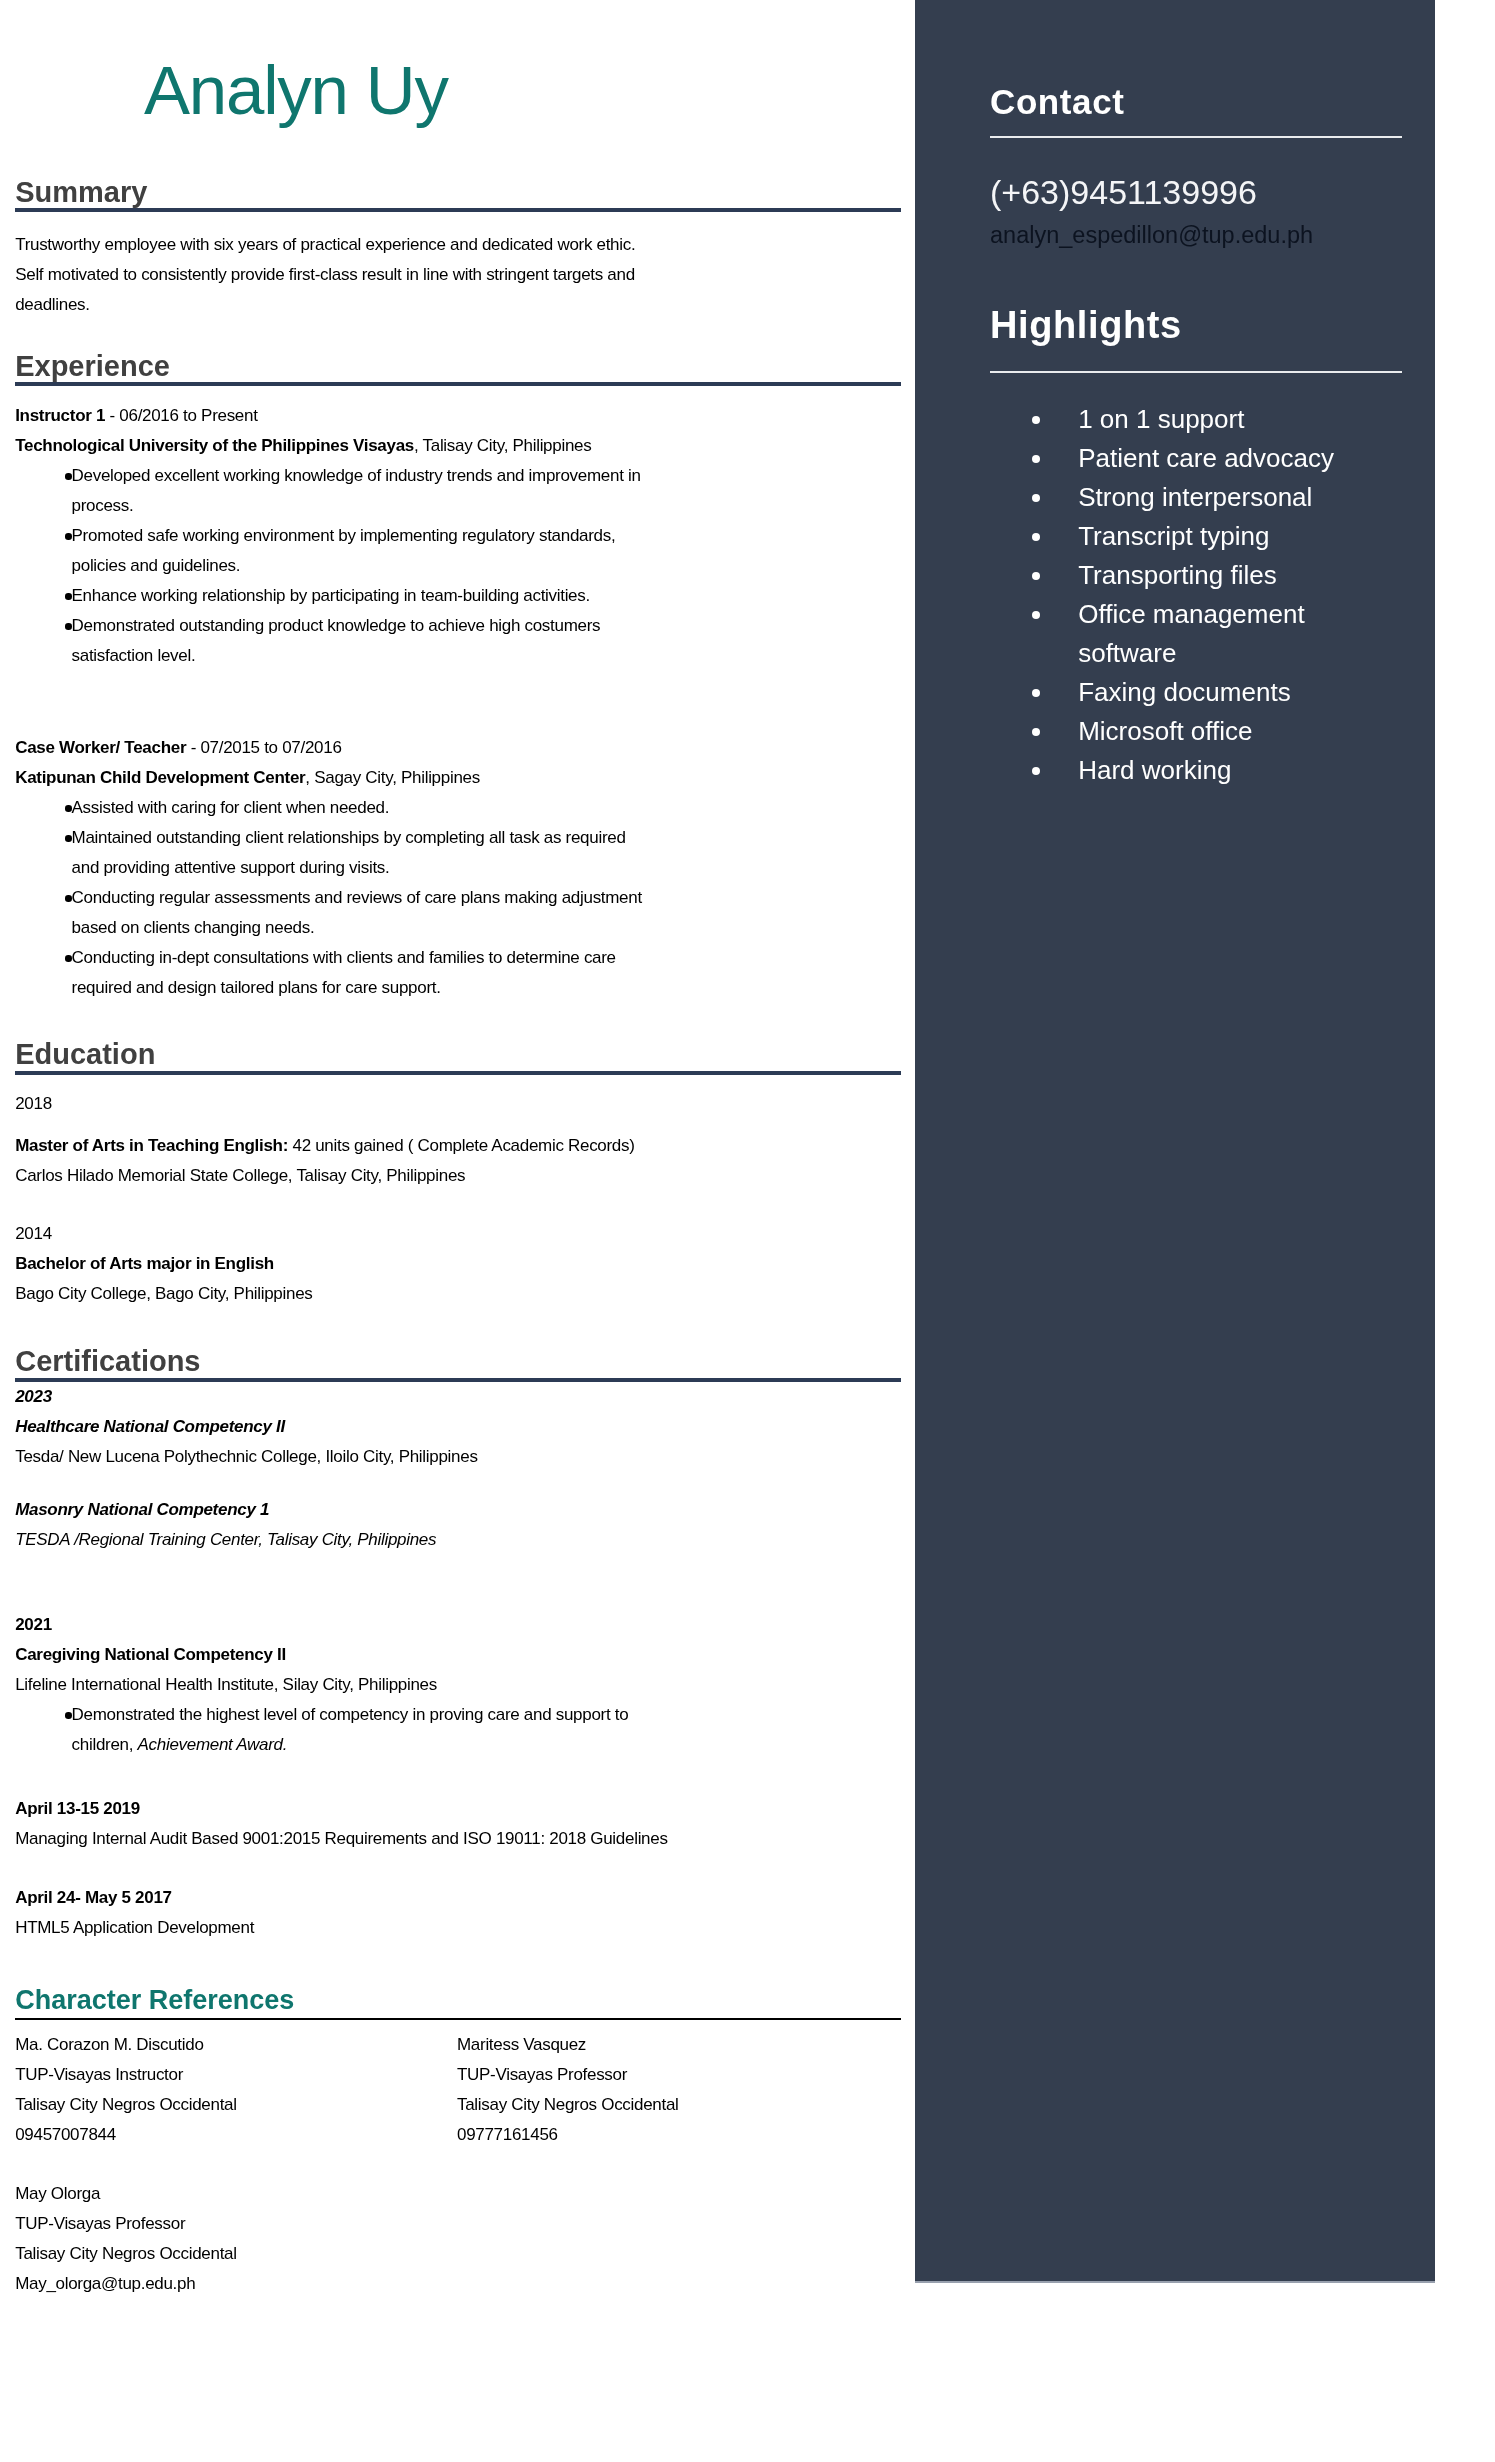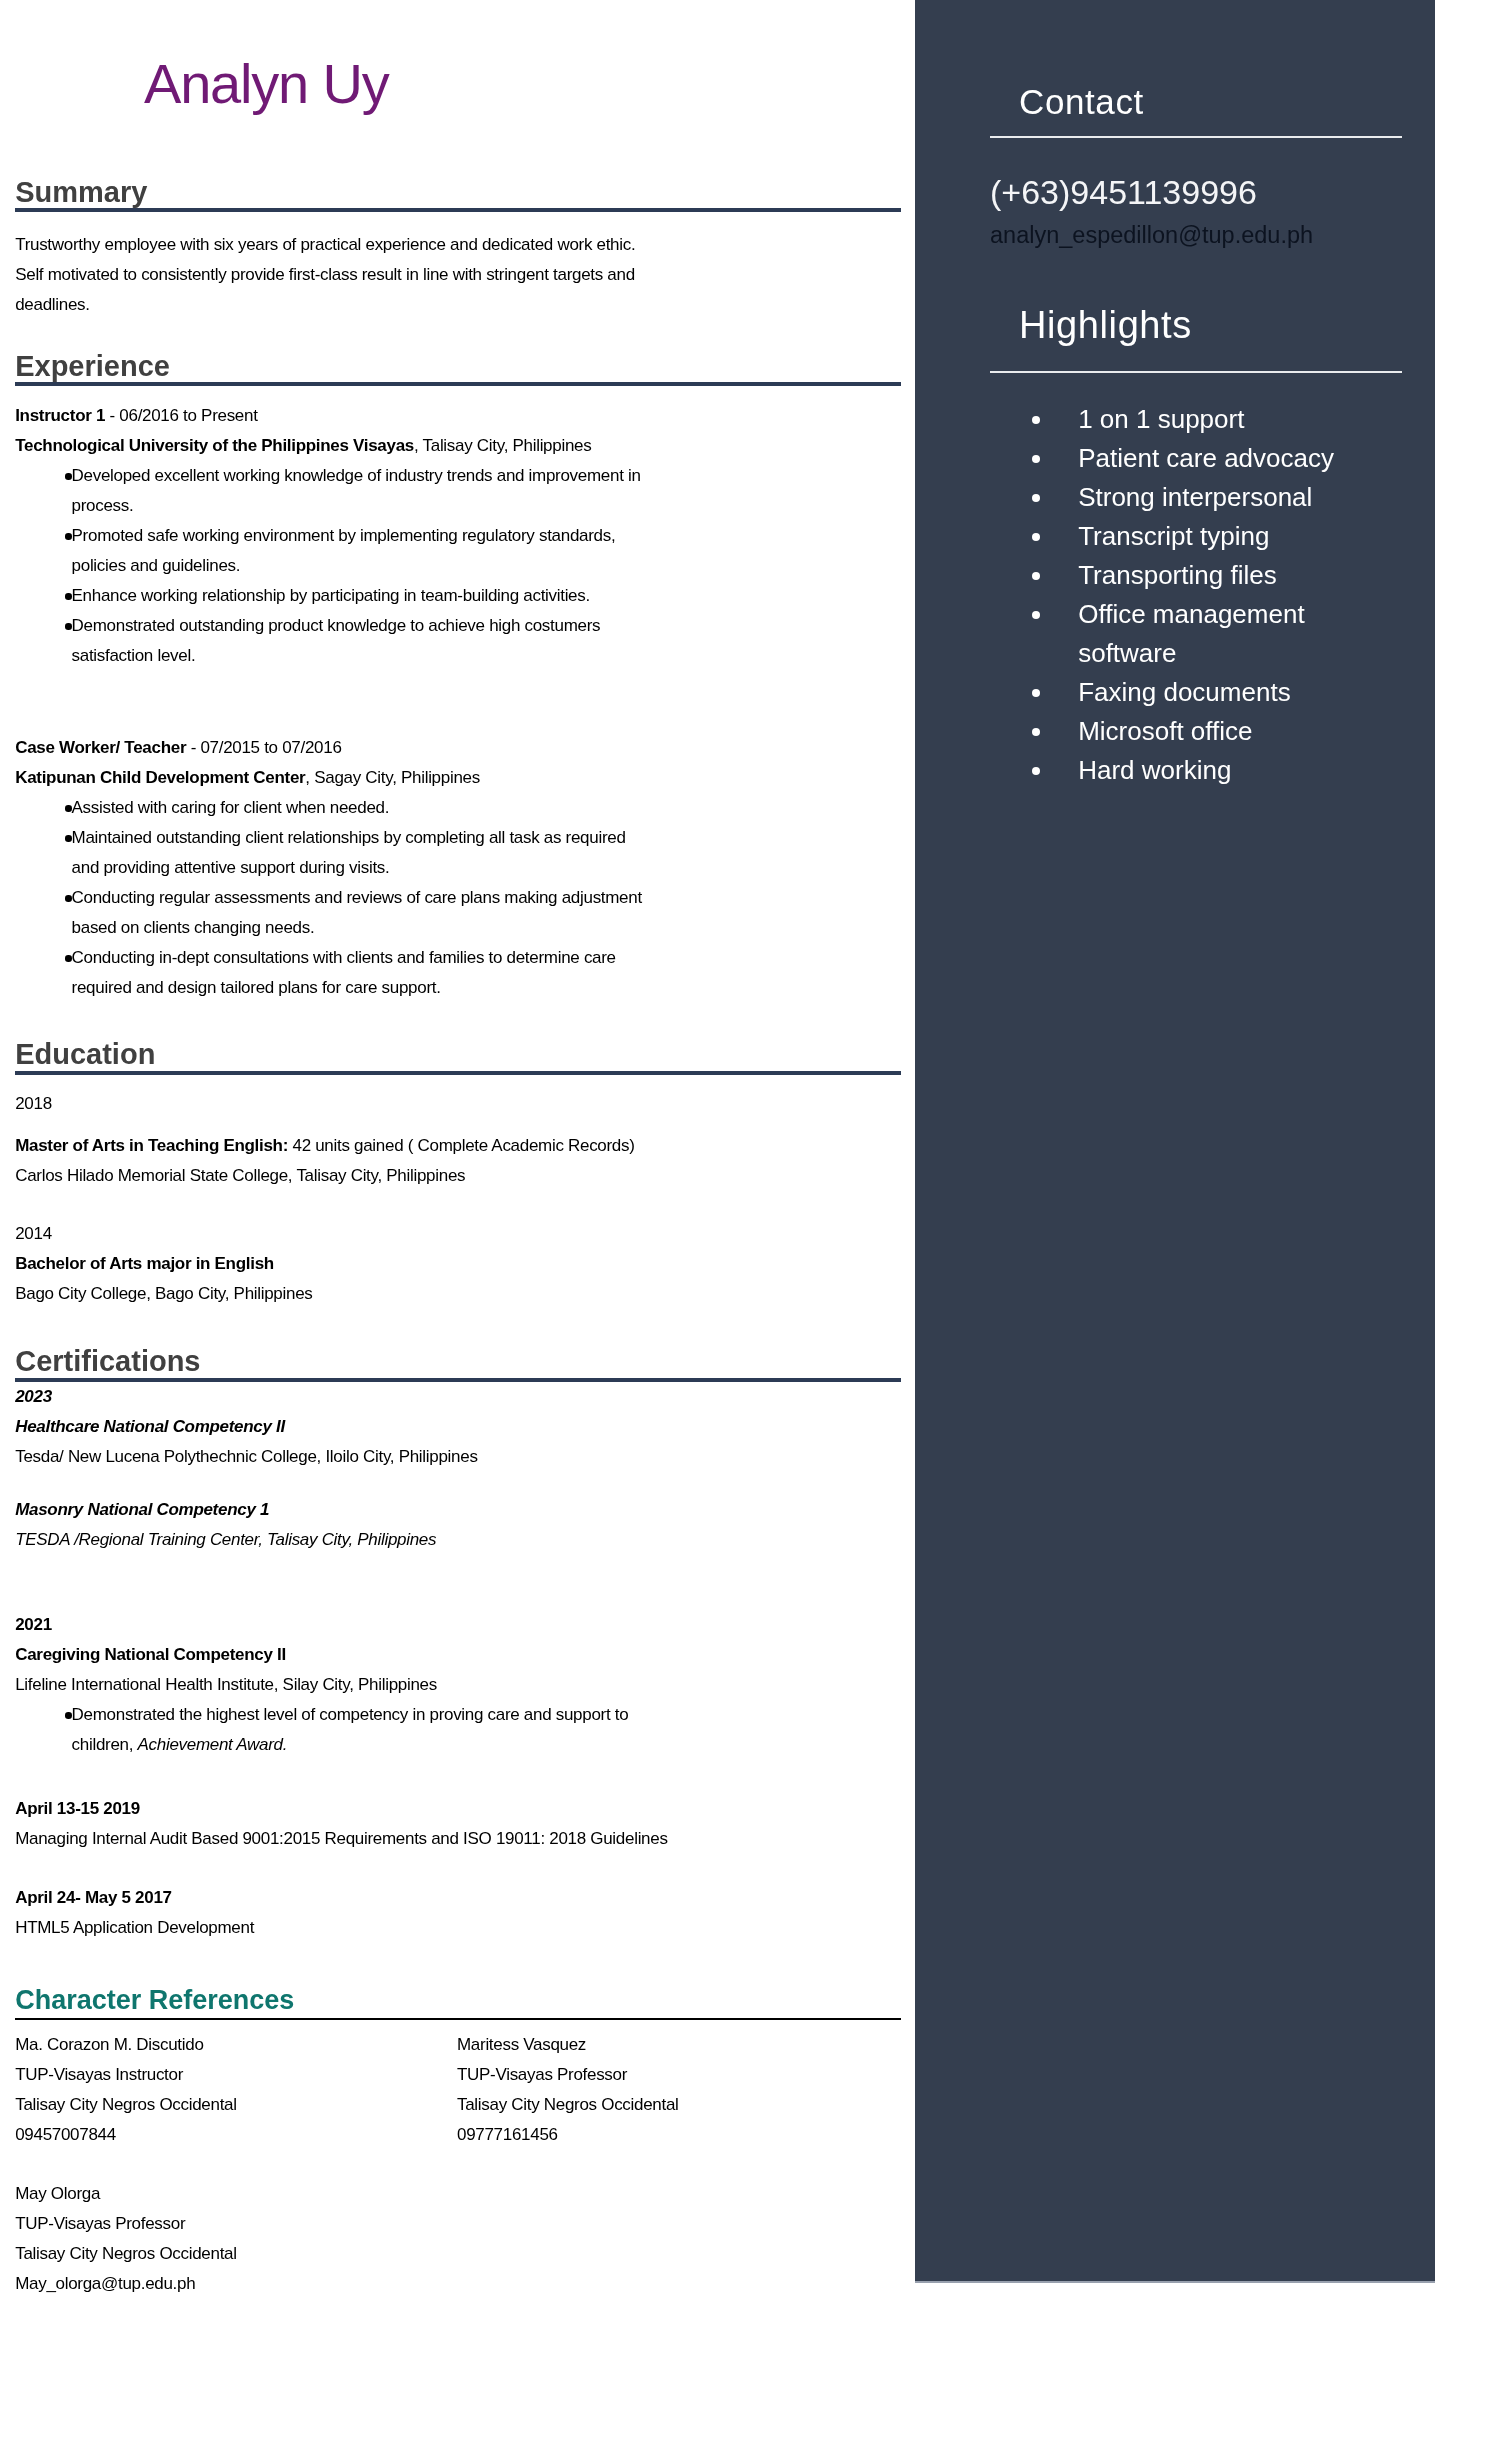--- a/index.html
+++ b/index.html
@@ -10,23 +10,23 @@
     background: #ffffff;
     overflow: hidden;
     font-family: "Liberation Sans", "DejaVu Sans", sans-serif;
     color: #000000;
   }
   .abs { position: absolute; }
 
   
   .name {
     left: 144px; top: 56px;
-    font-size: 56px;
+    font-size: 69px;
     font-weight: 400;
-    color: #701a75;
+    color: #0f766e;
     letter-spacing: -1.2px;
     line-height: 1;
     white-space: nowrap;
   }
   .sec-head {
     left: 15.2px;
     font-size: 29px;
     font-weight: 700;
     color: #404040;
     letter-spacing: 0px;
@@ -85,26 +85,25 @@
   .sidebar {
     left: 915px; top: 0;
     width: 520px; height: 2281px;
     background: #343E4F;
     border-bottom: 2.9px solid #98A0AE;
   }
   .sb-head {
     position: absolute;
     left: 75px;
     font-size: 35px;
-    font-weight: 400;
+    font-weight: 700;
     color: #ffffff;
     letter-spacing: 0.6px;
     line-height: 1;
     white-space: nowrap;
-    margin-left: 29px;
   }
   .sb-rule {
     position: absolute;
     left: 75px;
     width: 412px;
     height: 2.3px;
     background: #E9EBEE;
   }
   .sb-phone {
     position: absolute;

